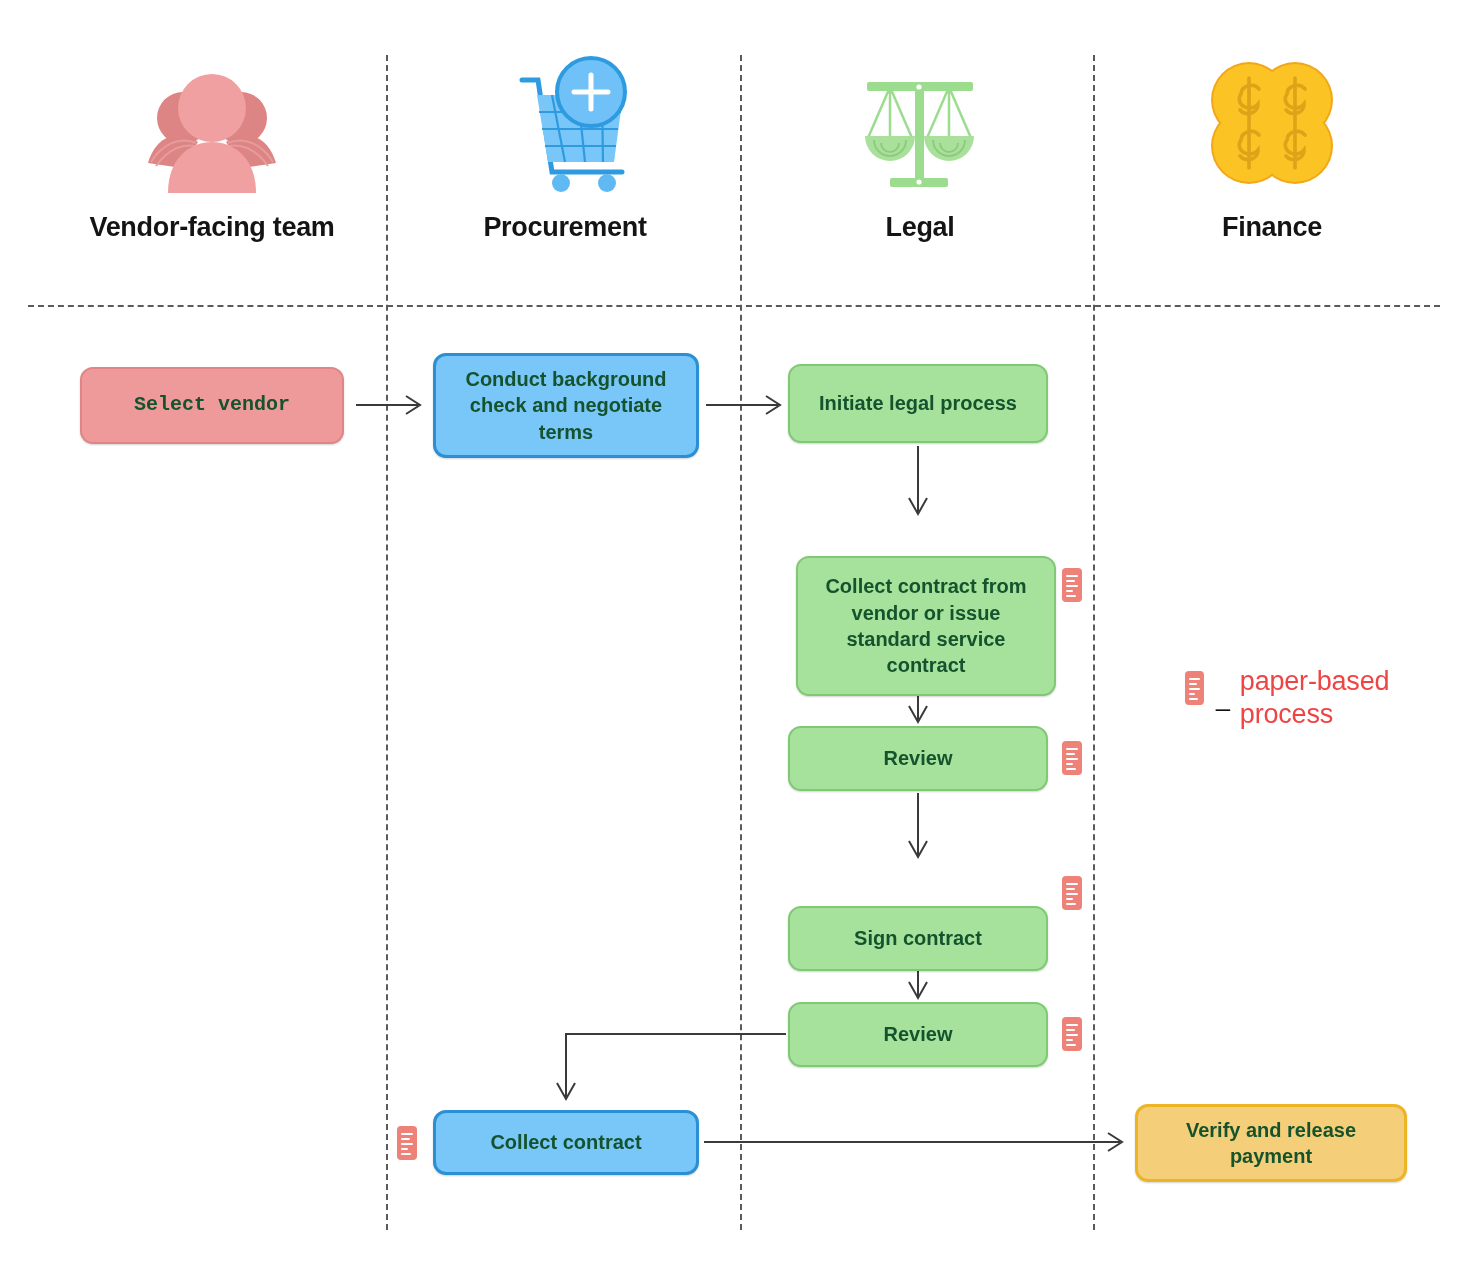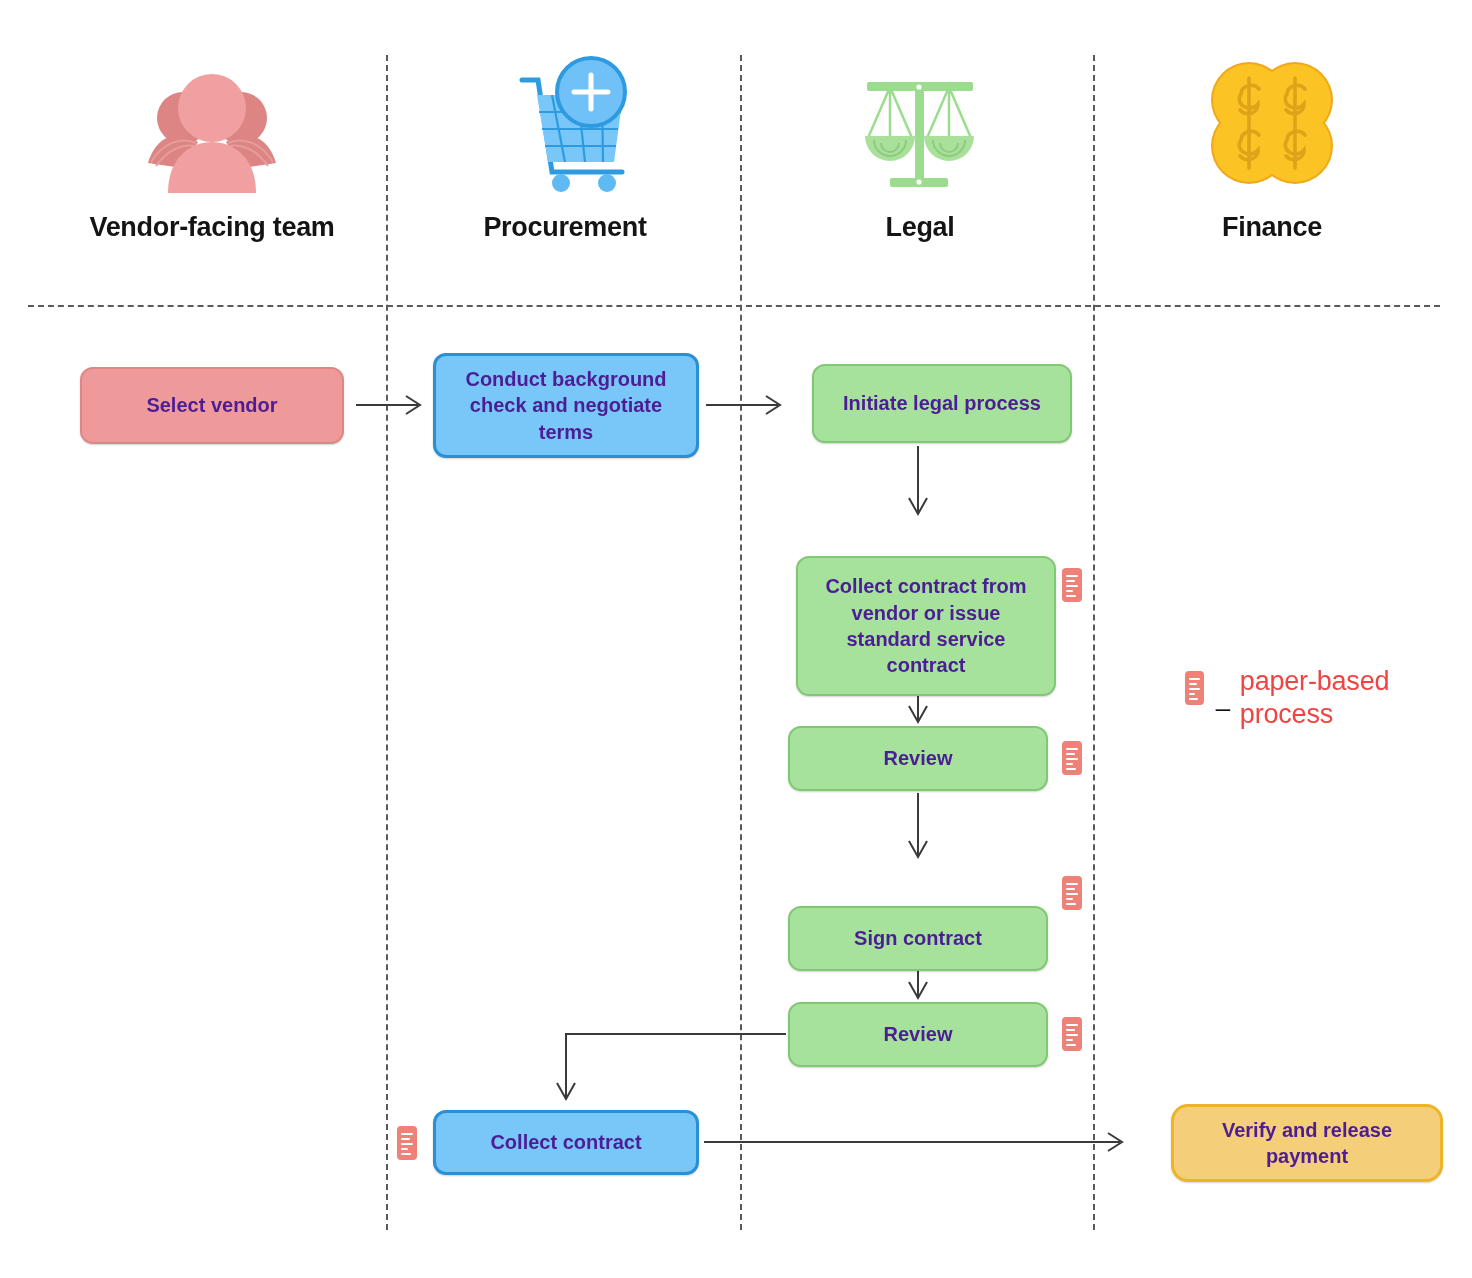--- a/index.html
+++ b/index.html
@@ -59,21 +59,21 @@
   .node {
     position: absolute;
     box-sizing: border-box;
     border-radius: 13px;
     display: flex;
     align-items: center;
     justify-content: center;
     text-align: center;
     font-size: 20px;
     font-weight: bold;
-    color: #4c1d95;
+    color: #14532d;
     line-height: 1.32;
     padding: 20px 10px;
     box-shadow: 0 1px 2px rgba(0,0,0,0.18);
   }
   .node.red   { background: #EF9A9A; border: 2px solid #E08585; }
   .node.blue  { background: #79C6F9; border: 3px solid #2A8FD4; }
   .node.green { background: #A6E29B; border: 2px solid #80C874; }
   .node.yellow{ background: #F4CE79; border: 3px solid #EDB526; }
 
   
@@ -251,29 +251,29 @@
       <path d="M909 982 L918 998 L927 982" stroke-linejoin="miter"></path>
 
       <path d="M786 1034 L566 1034 L566 1097"></path>
       <path d="M557 1083 L566 1099 L575 1083" stroke-linejoin="miter"></path>
 
       <path d="M704 1142 L1120 1142"></path>
       <path d="M1108 1133 L1122 1142 L1108 1151" stroke-linejoin="miter"></path>
     </g>
   </svg>
 
-  <div class="node red" style="left:80px; top:367px; width:264px; height:77px;">
+  <div class="node red" style="left:80px; top:367px; width:264px; height:77px;font-family:Liberation Mono, monospace;">
     <span>Select vendor</span>
   </div>
 
   <div class="node blue" style="left:433px; top:353px; width:266px; height:105px;">
     <span>Conduct background check and negotiate terms</span>
   </div>
 
-  <div class="node green" style="left:788px; top:364px; width:260px; height:79px;margin-left:24px;">
+  <div class="node green" style="left:788px; top:364px; width:260px; height:79px;">
     <span>Initiate legal process</span>
   </div>
 
   <div class="node green" style="left:796px; top:516px; width:260px; height:140px;margin-top:40px;">
     <span>Collect contract from vendor or issue standard service contract</span>
   </div>
   <div class="paper-icon" style="left:1062px; top:568px;">
     <i></i>
       <i></i>
       <i></i>
@@ -318,21 +318,21 @@
     <span>Collect contract</span>
   </div>
   <div class="paper-icon" style="left:397px; top:1126px;">
     <i></i>
       <i></i>
       <i></i>
       <i></i>
       <i></i>
   </div>
 
-  <div class="node yellow" style="left:1171px; top:1104px; width:272px; height:78px;border-radius:17px;">
+  <div class="node yellow" style="left:1135px; top:1104px; width:272px; height:78px;">
     <span>Verify and release payment</span>
   </div>
 
   <div class="legend" style="left:1185px; top:665px;">
     <div class="paper-icon" style="position:relative; left:0; top:6px;">
       <i></i>
         <i></i>
         <i></i>
         <i></i>
         <i></i>

